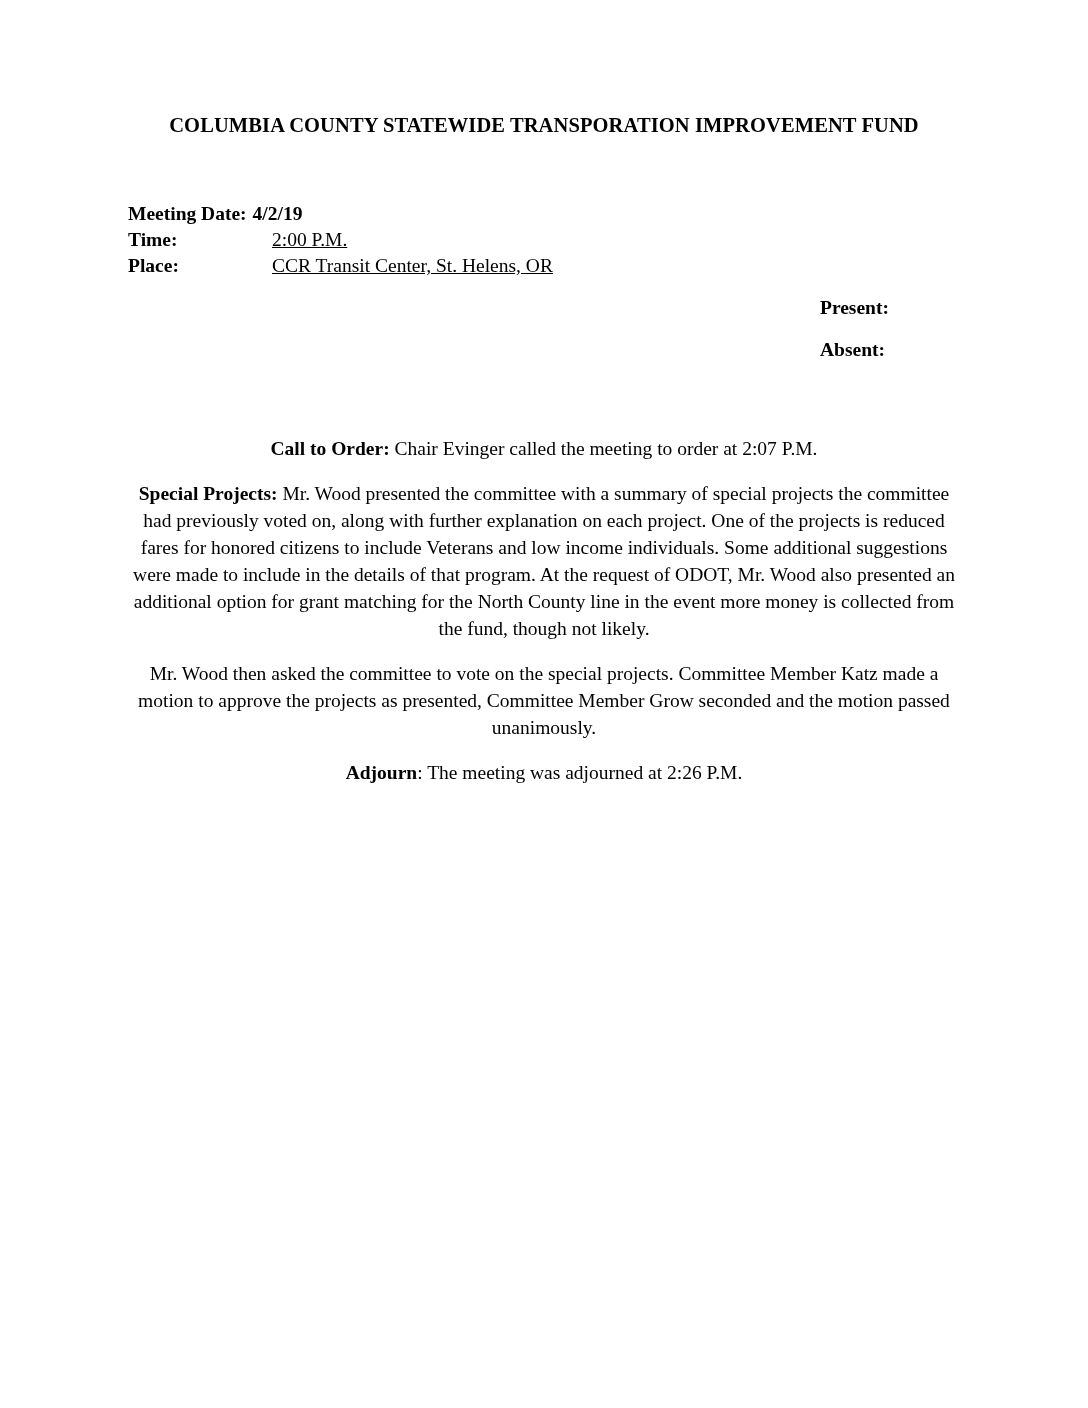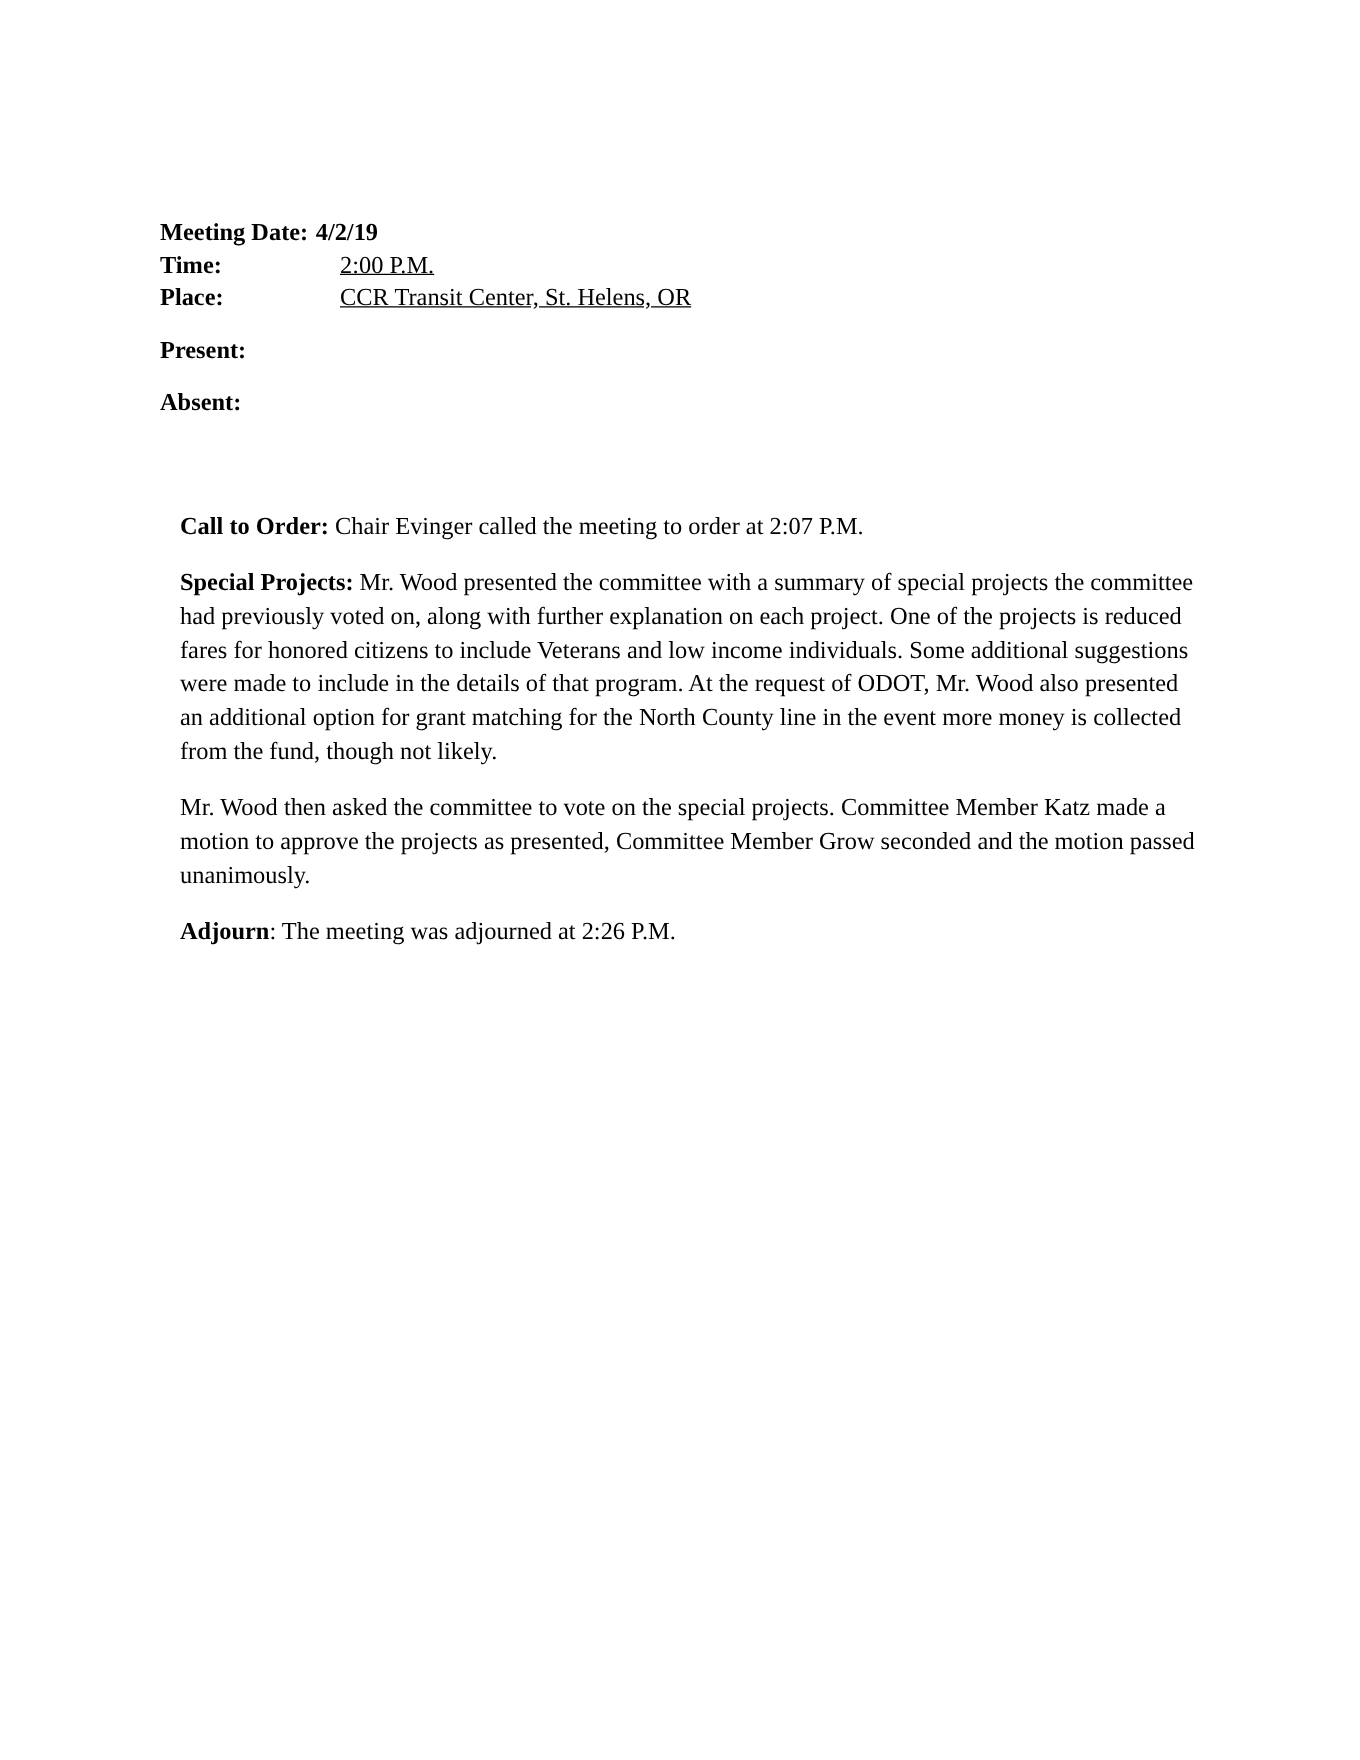--- a/index.html
+++ b/index.html
@@ -32,20 +32,21 @@
   .doc-title .line2 {
     display: block;
   }
   .meta-block {
     margin-top: 62px;
   }
   .meta-row {
     display: flex;
     font-size: 19.5px;
     line-height: 26px;
+    align-items: flex-end;
   }
   .meta-row .lbl {
     font-weight: bold;
     flex: 0 0 auto;
     min-width: 0;
   }
   .meta-row.compact .lbl {
     width: 140px;
   }
   .meta-row.compact .val {
@@ -71,36 +72,37 @@
   }
   .meta-row.wide .val {
     width: 690px;
   }
   .body-block {
     margin-top: 56px;
   }
   p.para {
     font-size: 19.5px;
     line-height: 27px;
-    margin: 0 0 18px 16px;
-    text-align: left;
+    margin: 0 0 18px 0;
+    text-align: center;
   }
   p.para b {
     font-weight: bold;
   }
   .gap-lg {
     margin-bottom: 22px;
   }
 </style>
 </head>
 <body>
 
 <div class="page">
 
   <h1 class="doc-title">
+    <span>COLUMBIA COUNTY STATEWIDE TRANSPORATION IMPROVEMENT FUND</span>
   </h1>
 
   <div class="meta-block">
 
     <div class="meta-row inline-lbl">
       <span class="lbl">Meeting Date:</span>
       <span class="val">4/2/19</span>
     </div>
 
     <div class="meta-row compact">

